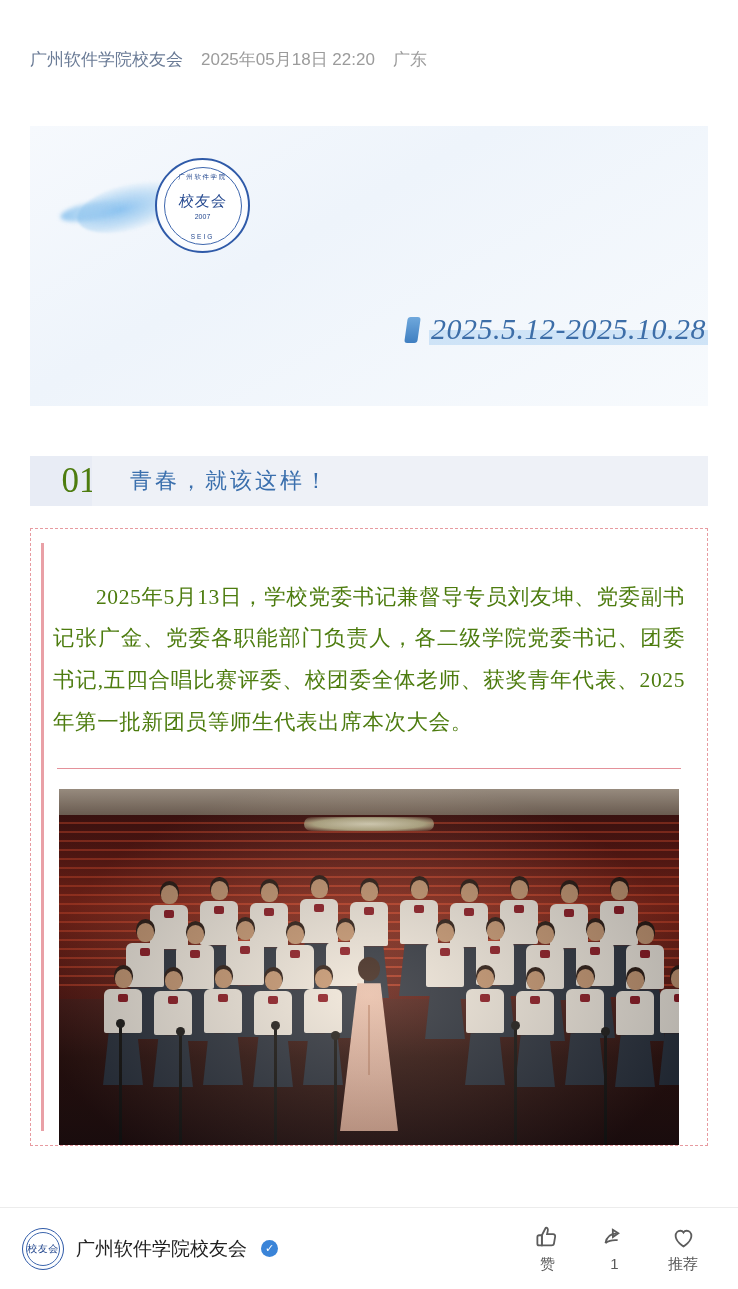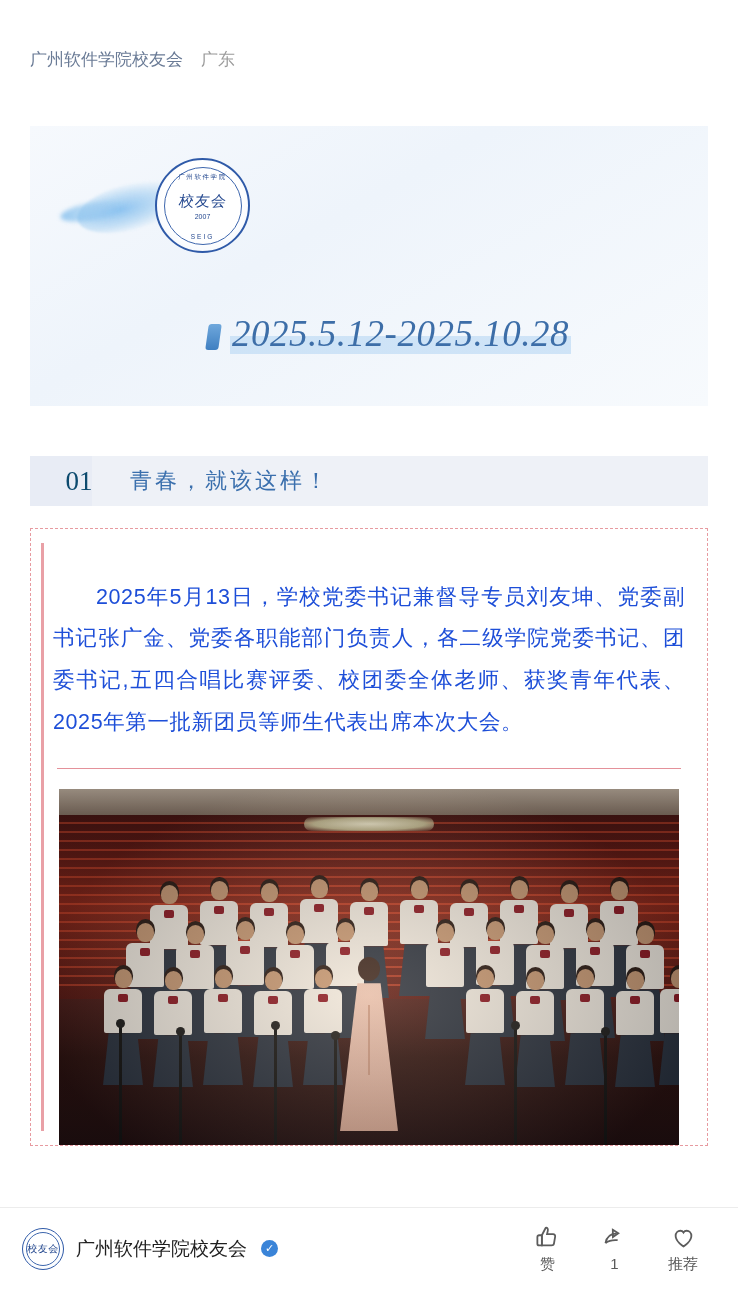--- a/index.html
+++ b/index.html
@@ -107,24 +107,24 @@
     letter-spacing: 1.6px;
     white-space: nowrap;
   }
   .seal .seal-arc-top { top: 5px; }
   .seal .seal-arc-bottom { bottom: 4px; letter-spacing: 2px; }
 
   .banner-date {
     position: absolute;
     left: 0; right: 0;
     top: 186px;
-    text-align: center;
+    text-align: right;
     font-family: "Liberation Serif", serif;
     font-style: italic;
-    font-size: 37px;
+    font-size: 30px;
     color: #3d6ea8;
     letter-spacing: 0.5px;
     margin-left: 40px;
   }
   .banner-date .mark {
     display: inline-block;
     width: 13px; height: 26px;
     background: linear-gradient(180deg,#6fa8dc,#3f7fc1);
     border-radius: 3px;
     vertical-align: -4px;
@@ -142,23 +142,23 @@
     display: flex;
     align-items: stretch;
     height: 50px;
   }
   .section-num {
     width: 62px;
     display: flex;
     align-items: center;
     justify-content: center;
     background: #e8ecf5;
-    color: #0c4a6e;
+    color: #4d7c0f;
     font-family: "Liberation Serif", serif;
-    font-size: 27px;
+    font-size: 35px;
     padding-left: 36px;
   }
   .section-title {
     flex: 1;
     background: #eef1f7;
     display: flex;
     align-items: center;
     padding-left: 38px;
     color: #3a6fad;
     font-family: "Liberation Serif", serif;
@@ -175,24 +175,24 @@
   }
   .body-card .side-bar {
     position: absolute;
     left: 10px;
     top: 14px;
     bottom: 14px;
     width: 3px;
     background: #e9a0a6;
   }
   .body-text {
-    font-family: Liberation Sans, sans-serif;
+    font-family: Liberation Serif, serif;
     font-size: 21.5px;
     line-height: 1.95;
-    color: #1d4ed8;
+    color: #4d7c0f;
     text-indent: 2em;
     text-align: justify;
     letter-spacing: 0.6px;
   }
   .divider-red {
     margin: 24px 4px 20px 4px;
     height: 1px;
     background: #e4919a;
   }
 
@@ -369,20 +369,21 @@
   .action-label { font-size: 15px; color: #5a5a5a; }
 </style>
 </head>
 <body>
 
 <div class="page">
 
   <div class="article-header">
     <div class="meta-row">
       <span class="meta-author">广州软件学院校友会</span>
+      <span class="meta-date">2025年05月18日 22:20</span>
       <span class="meta-loc">广东</span>
     </div>
   </div>
 
   <div class="banner">
     <div class="brush"></div>
     <div class="brush2"></div>
     <div class="seal">
       <div class="seal-inner">
         <div class="seal-arc-top">广州软件学院</div>

